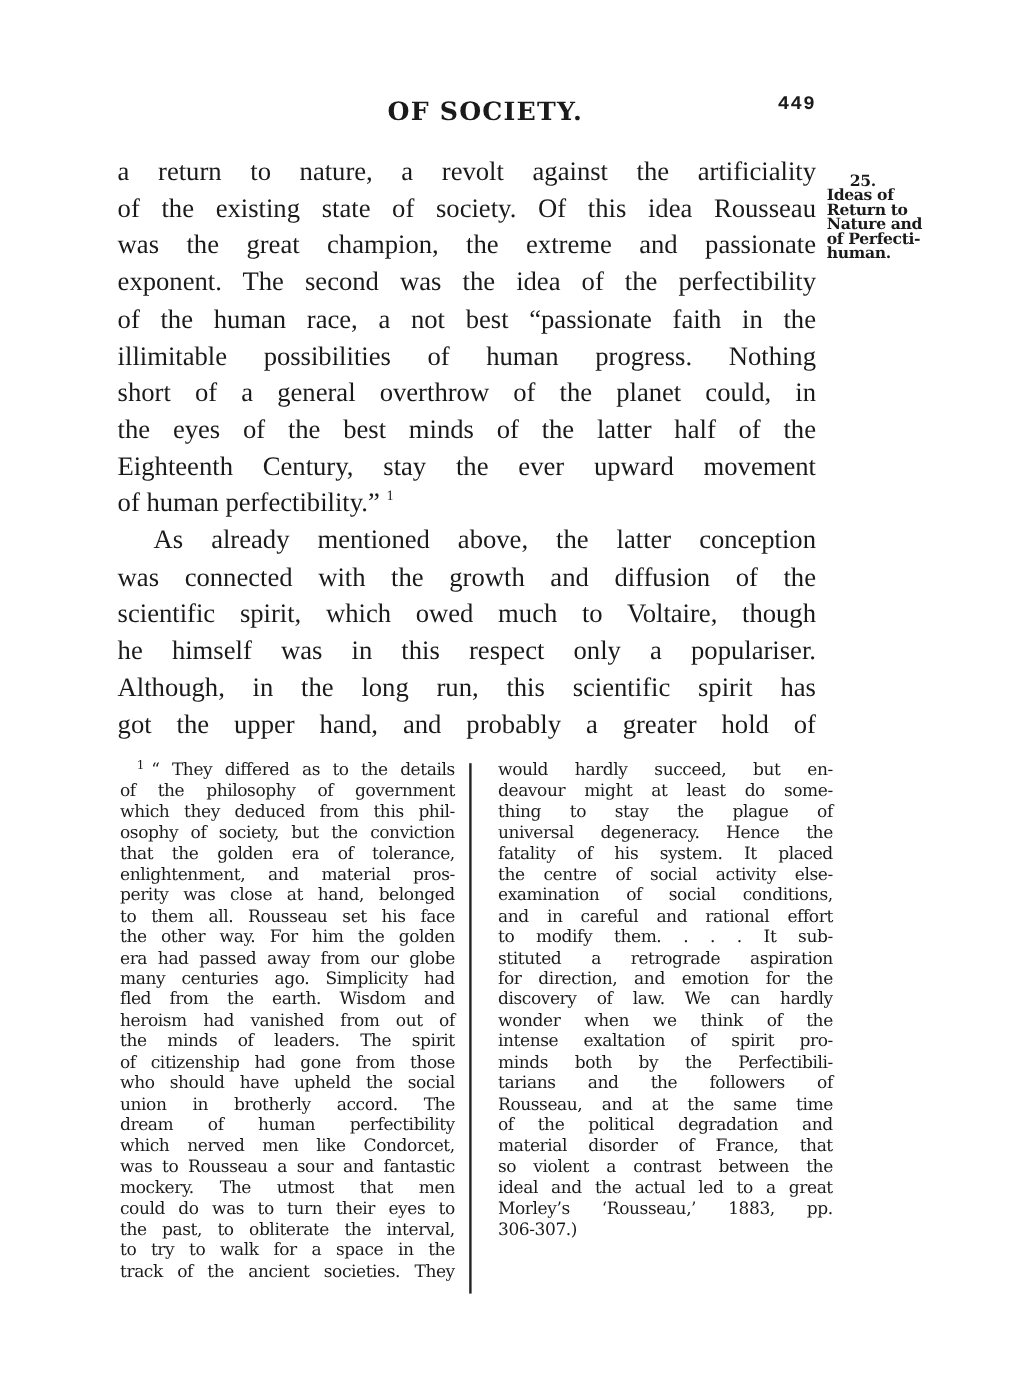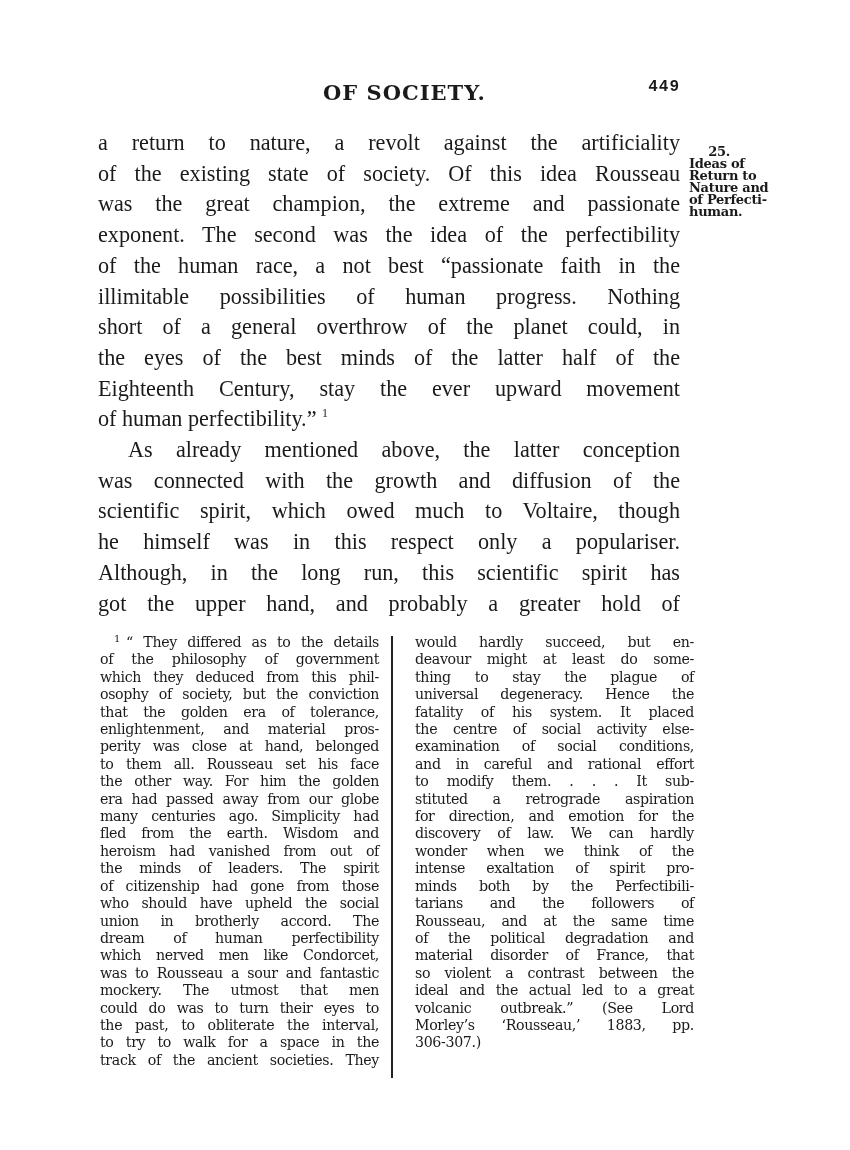--- a/index.html
+++ b/index.html
@@ -109,17 +109,16 @@
       <span class="line"><span>discovery of law.  We can hardly</span></span>
       <span class="line"><span>wonder when we think of the</span></span>
       <span class="line"><span>intense exaltation of spirit pro-</span></span>
       <span class="line"><span>minds both by the Perfectibili-</span></span>
       <span class="line"><span>tarians and the followers of</span></span>
       <span class="line"><span>Rousseau, and at the same time</span></span>
       <span class="line"><span>of the political degradation and</span></span>
       <span class="line"><span>material disorder of France, that</span></span>
       <span class="line"><span>so violent a contrast between the</span></span>
       <span class="line"><span>ideal and the actual led to a great</span></span>
-      <span class="line"><span>volcanic outbreak.”  (See Lord</span></span>
       <span class="line"><span>Morley’s ‘Rousseau,’ 1883, pp.</span></span>
       <span class="line last"><span>306-307.)</span></span>
     </div>
 </div>
 
 </body></html>

